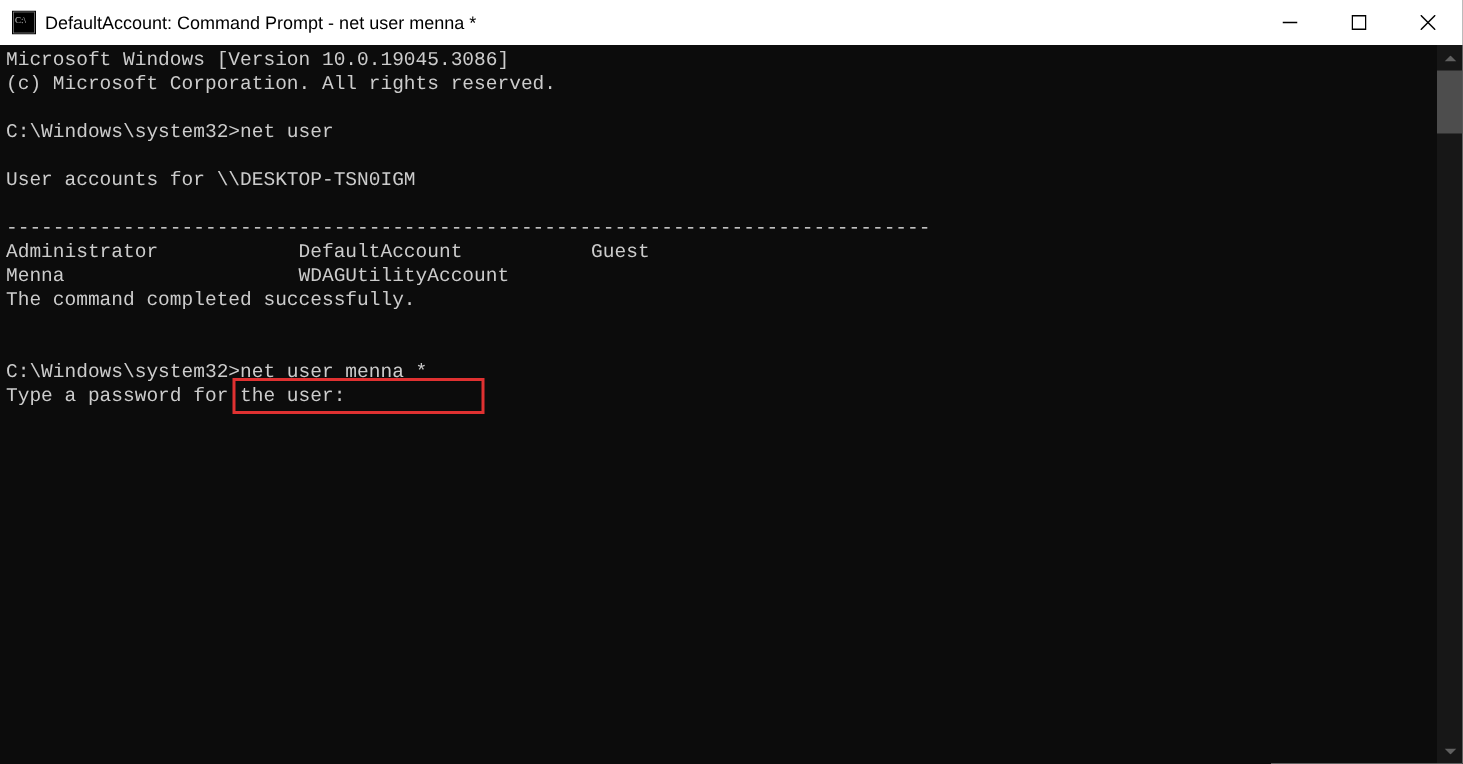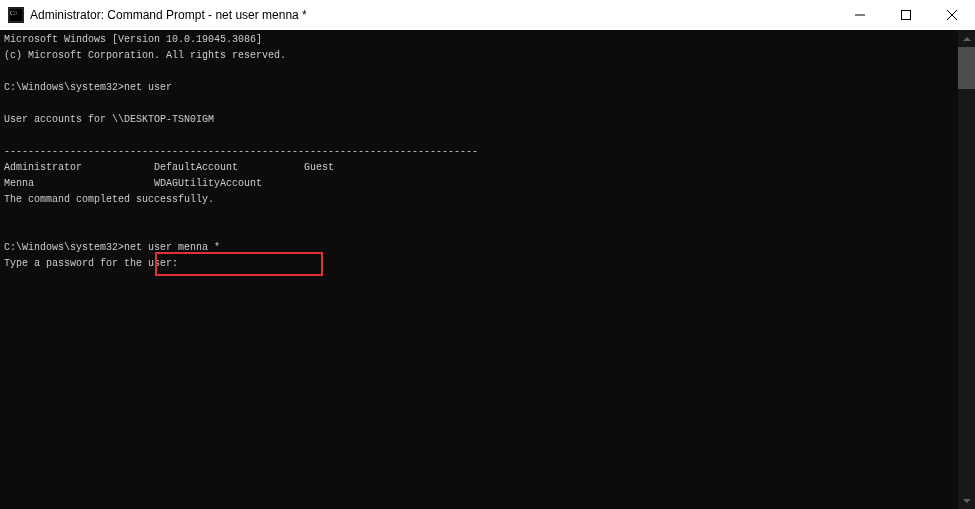--- a/index.html
+++ b/index.html
@@ -50,21 +50,21 @@
       flex: 1;
       background: #000;
       display: flex;
       position: relative;
     }
     .terminal {
       flex: 1;
       background: #0c0c0c;
       color: #cccccc;
       font-family: Consolas, "Courier New", monospace;
-      font-size: 10px;
+      font-size: 13px;
       line-height: 16px;
       padding: 2px 4px;
       white-space: pre;
       overflow: hidden;
       position: relative;
     }
     .scrollbar {
       width: 17px;
       background: #171717;
       position: relative;
@@ -101,21 +101,21 @@
 
 <div class="window">
   <div class="titlebar">
     <span class="icon">
       <svg width="16" height="16" viewBox="0 0 16 16">
         <rect x="0" y="0" width="16" height="16" fill="#000"></rect>
         <rect x="1" y="1" width="14" height="14" fill="#000" stroke="#888" stroke-width="0.5"></rect>
         <text x="2" y="8" font-size="6" fill="#ccc" font-family="Consolas">C:\</text>
       </svg>
     </span>
-    <span class="title">Administrator: Command Prompt - net  user menna *</span>
+    <span class="title">DefaultAccount: Command Prompt - net  user menna *</span>
     <span class="spacer"></span>
     <div class="win-controls">
       <div class="win-btn">
         <svg width="10" height="10" viewBox="0 0 10 10">
             <line x1="0" y1="5" x2="10" y2="5" stroke="#000" stroke-width="1"></line>
           </svg>
       </div>
       <div class="win-btn">
         <svg width="10" height="10" viewBox="0 0 10 10">
             <rect x="0.5" y="0.5" width="9" height="9" fill="none" stroke="#000" stroke-width="1"></rect>

